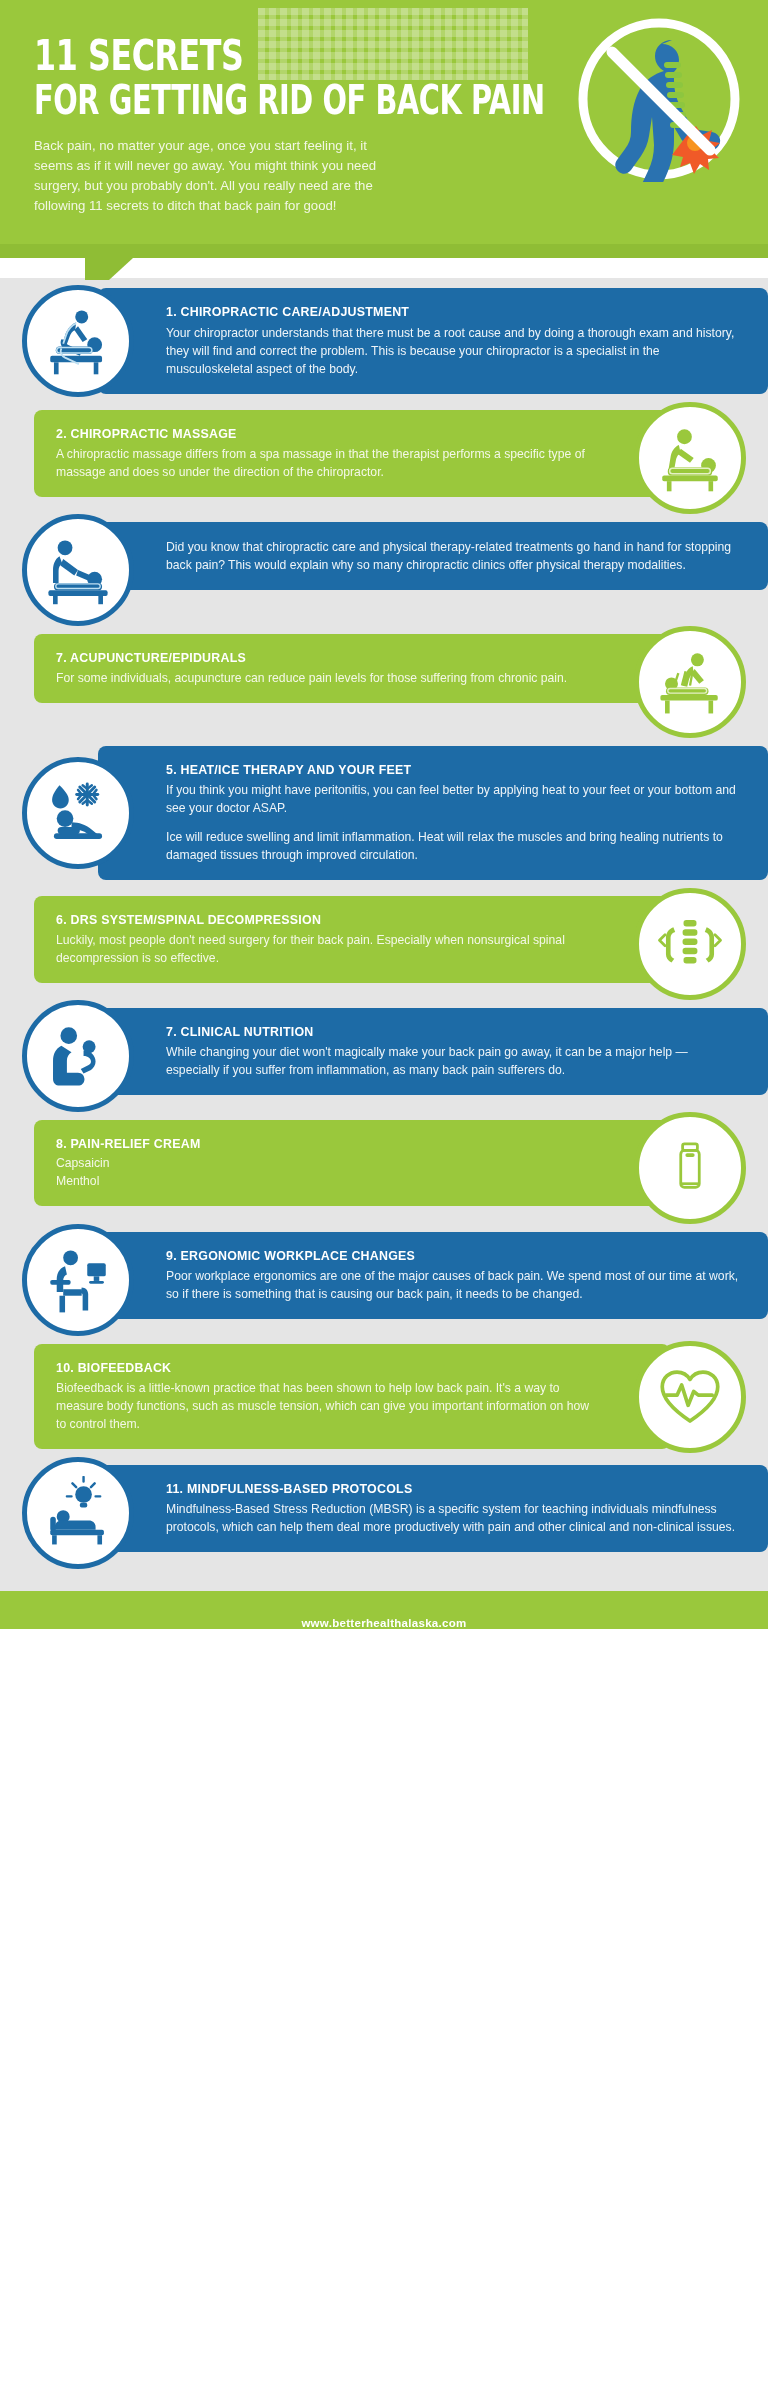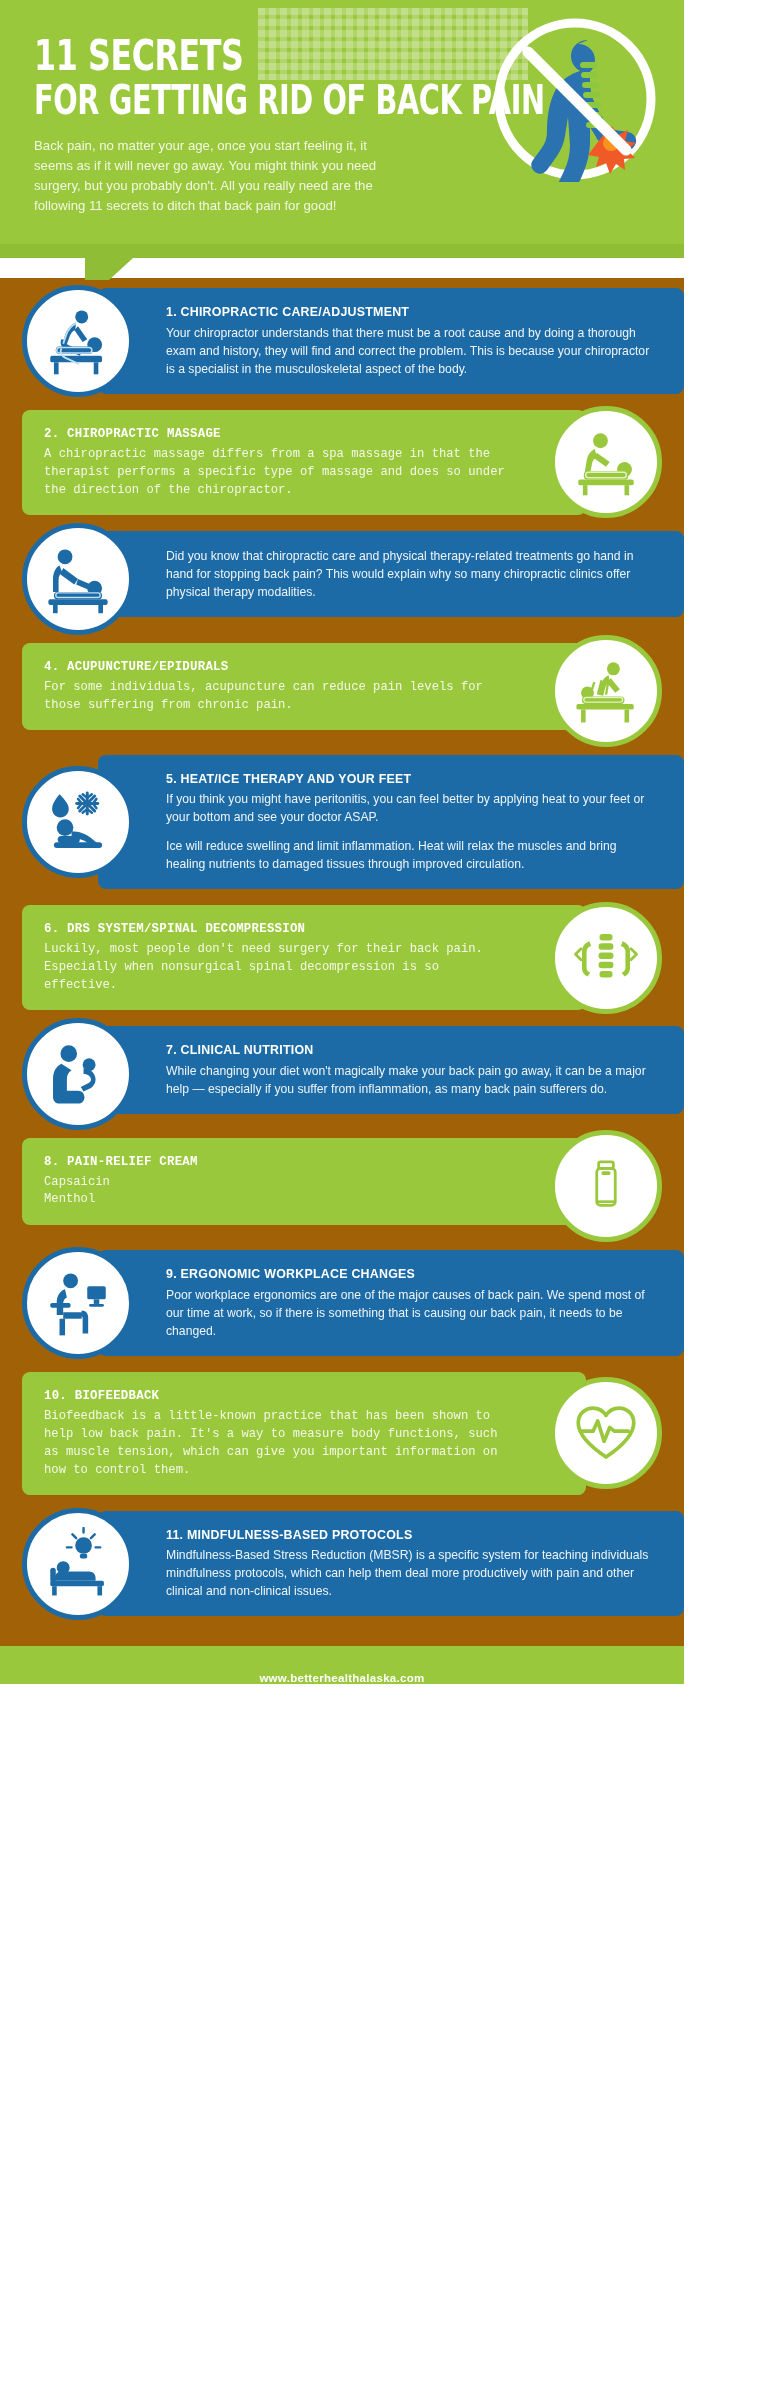--- a/index.html
+++ b/index.html
@@ -1,21 +1,21 @@
 <!DOCTYPE html>
 <html><head>
 <meta charset="utf-8">
 <style>
   * { margin:0; padding:0; box-sizing:border-box; }
   body {
     width:768px; background:#ffffff;
     font-family:"Liberation Sans", sans-serif;
     -webkit-font-smoothing:antialiased;
   }
-  .page { width:684px; position:relative; background:#a16207; }
+  .page { width:768px; position:relative; background:#e5e5e5; }
 
   
   .header {
     position:relative; background:#9ac83c; padding:34px 0 28px 0;
     overflow:hidden;
   }
   .header-inner { position:relative; padding:0 34px; z-index:3; }
   .title-wrap { position:relative; }
   .title1 {
     font-family:"DejaVu Sans Condensed","Liberation Sans Narrow","Liberation Sans",sans-serif;
@@ -59,21 +59,21 @@
 
   
   .cards { padding:10px 0 4px 0; }
   .card-row { position:relative; margin:0 0 16px 0; min-height:96px; }
 
   .card {
     position:relative; border-radius:8px; color:#fff;
     padding:16px 22px 16px 22px;
   }
   .card.blue  { background:#1d6ba6; margin-left:98px; }
-  .card.green { background:#9ac83c; margin-left:22px;  margin-right:98px;font-family:Liberation Mono, monospace; }
+  .card.green { background:#9ac83c; margin-left:34px;  margin-right:98px; }
 
   .card-title {
     font-size:12.4px; font-weight:bold; letter-spacing:.25px;
     margin-bottom:3px; line-height:1.3;
   }
   .card.blue  .card-title { padding-left:46px; }
   .card.green .card-title { padding-left:0; }
   .card-body { font-size:12.2px; line-height:1.48; color:#eef4f8; }
   .card.green .card-body { color:#f4f8e8; }
   .card.blue  .card-body { padding-left:46px; padding-right:4px; }
@@ -211,21 +211,21 @@
             <circle cx="58" cy="50" r="8"></circle>
             <path d="M40 40 l14 6 -2 6 -14-6z"></path>
           </g>
           <rect x="16" y="55" width="48" height="5" rx="2.5" fill="none" stroke="#bfe0f2" stroke-width="1.5"></rect>
         </svg>
       </div>
     </div>
 
     <div class="card-row">
       <div class="card green">
-        <div class="card-title">4. ACUPUNCTURE/EPIDURALS</div>
+        <div class="card-title">7. ACUPUNCTURE/EPIDURALS</div>
         <div class="card-body">
           <p>For some individuals, acupuncture can reduce pain levels for those suffering from chronic pain.</p>
         </div>
       </div>
       <div class="circle right">
         <svg viewBox="0 0 80 80">
           <g fill="#9ac83c">
             <circle cx="48" cy="16" r="7"></circle>
             <path d="M43 23 c-5 2-8 7-9 12 l-2 9 5 1 2-8 c1-3 2-5 5-6z"></path>
             <path d="M45 26 l10 12 -5 4 -9-11z"></path>

